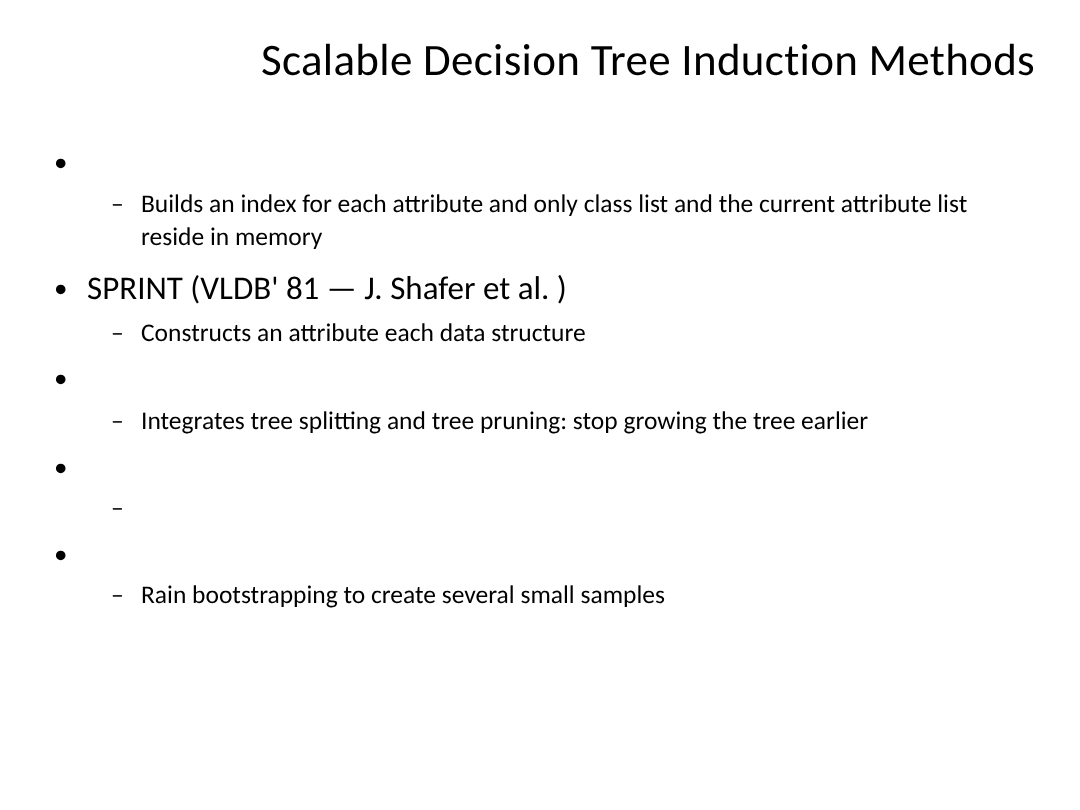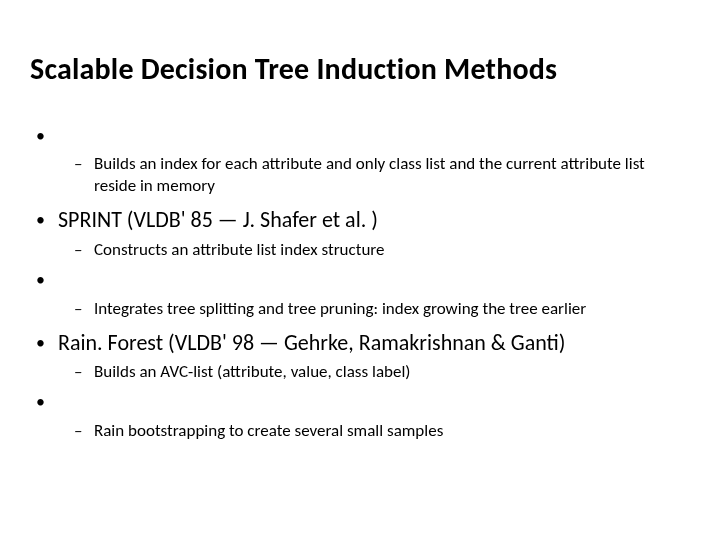--- a/index.html
+++ b/index.html
@@ -7,25 +7,24 @@
       width: 720px;
       height: 540px;
       background: #fff;
       font-family: Calibri, "Segoe UI", Arial, sans-serif;
       color: #000;
       padding: 22px 30px 20px 30px;
       overflow: hidden;
     }
     .title {
       font-size: 30px;
-      font-weight: 700;
-      text-align: left;
+      font-weight: 400;
+      text-align: right;
       margin-bottom: 38px;
       letter-spacing: 0.2px;
-      margin-top: 28px;
     }
     ul.level1 {
       list-style: none;
       padding-left: 6px;
     }
     ul.level1 > li {
       margin-bottom: 6px;
     }
     .l1-row {
       display: flex;
@@ -72,51 +71,49 @@
       <li>
         <span class="dash">–</span>
         <span>Builds an index for each attribute and only class list and the current attribute list reside in memory</span>
       </li>
     </ul>
   </li>
 
   <li>
     <div class="l1-row">
       <span class="bullet1">•</span>
-      <span>SPRINT (VLDB' 85 — J. Shafer et al. )</span>
+      <span>SPRINT (VLDB' 81 — J. Shafer et al. )</span>
     </div>
     <ul class="level2">
       <li>
         <span class="dash">–</span>
-        <span>Constructs an attribute list index structure</span>
+        <span>Constructs an attribute each data structure</span>
       </li>
     </ul>
   </li>
 
   <li>
     <div class="l1-row">
       <span class="bullet1">•</span>
     </div>
     <ul class="level2">
       <li>
         <span class="dash">–</span>
-        <span>Integrates tree splitting and tree pruning: index growing the tree earlier</span>
+        <span>Integrates tree splitting and tree pruning: stop growing the tree earlier</span>
       </li>
     </ul>
   </li>
 
   <li>
     <div class="l1-row">
       <span class="bullet1">•</span>
-      <span>Rain. Forest (VLDB' 98 — Gehrke, Ramakrishnan &amp; Ganti)</span>
     </div>
     <ul class="level2">
       <li>
         <span class="dash">–</span>
-        <span>Builds an AVC-list (attribute, value, class label)</span>
       </li>
     </ul>
   </li>
 
   <li>
     <div class="l1-row">
       <span class="bullet1">•</span>
     </div>
     <ul class="level2">
       <li>

